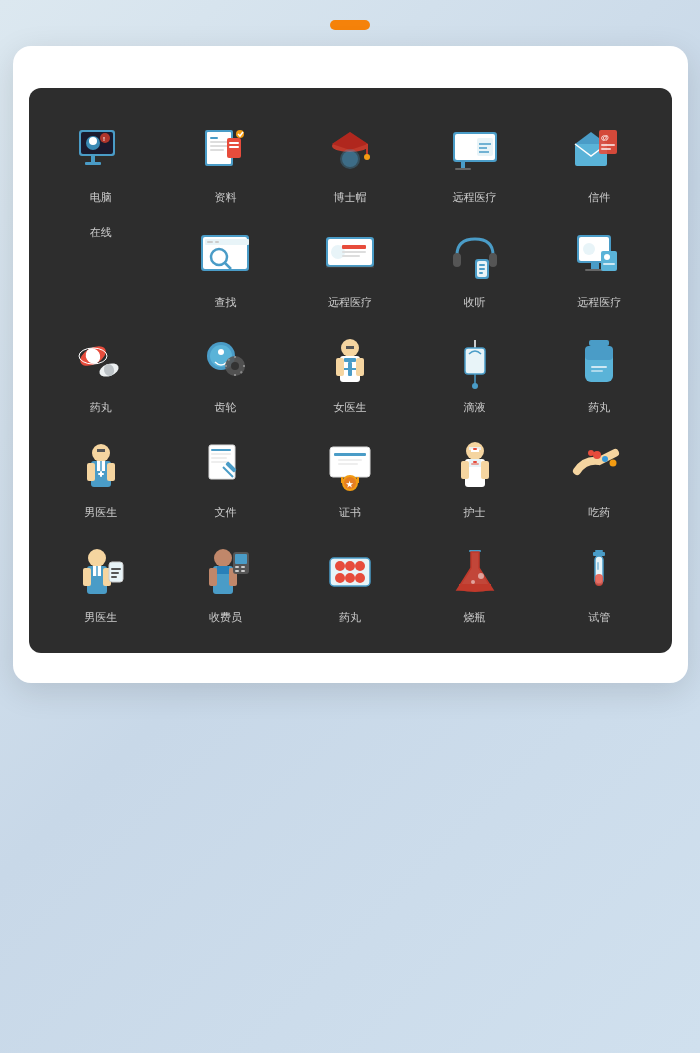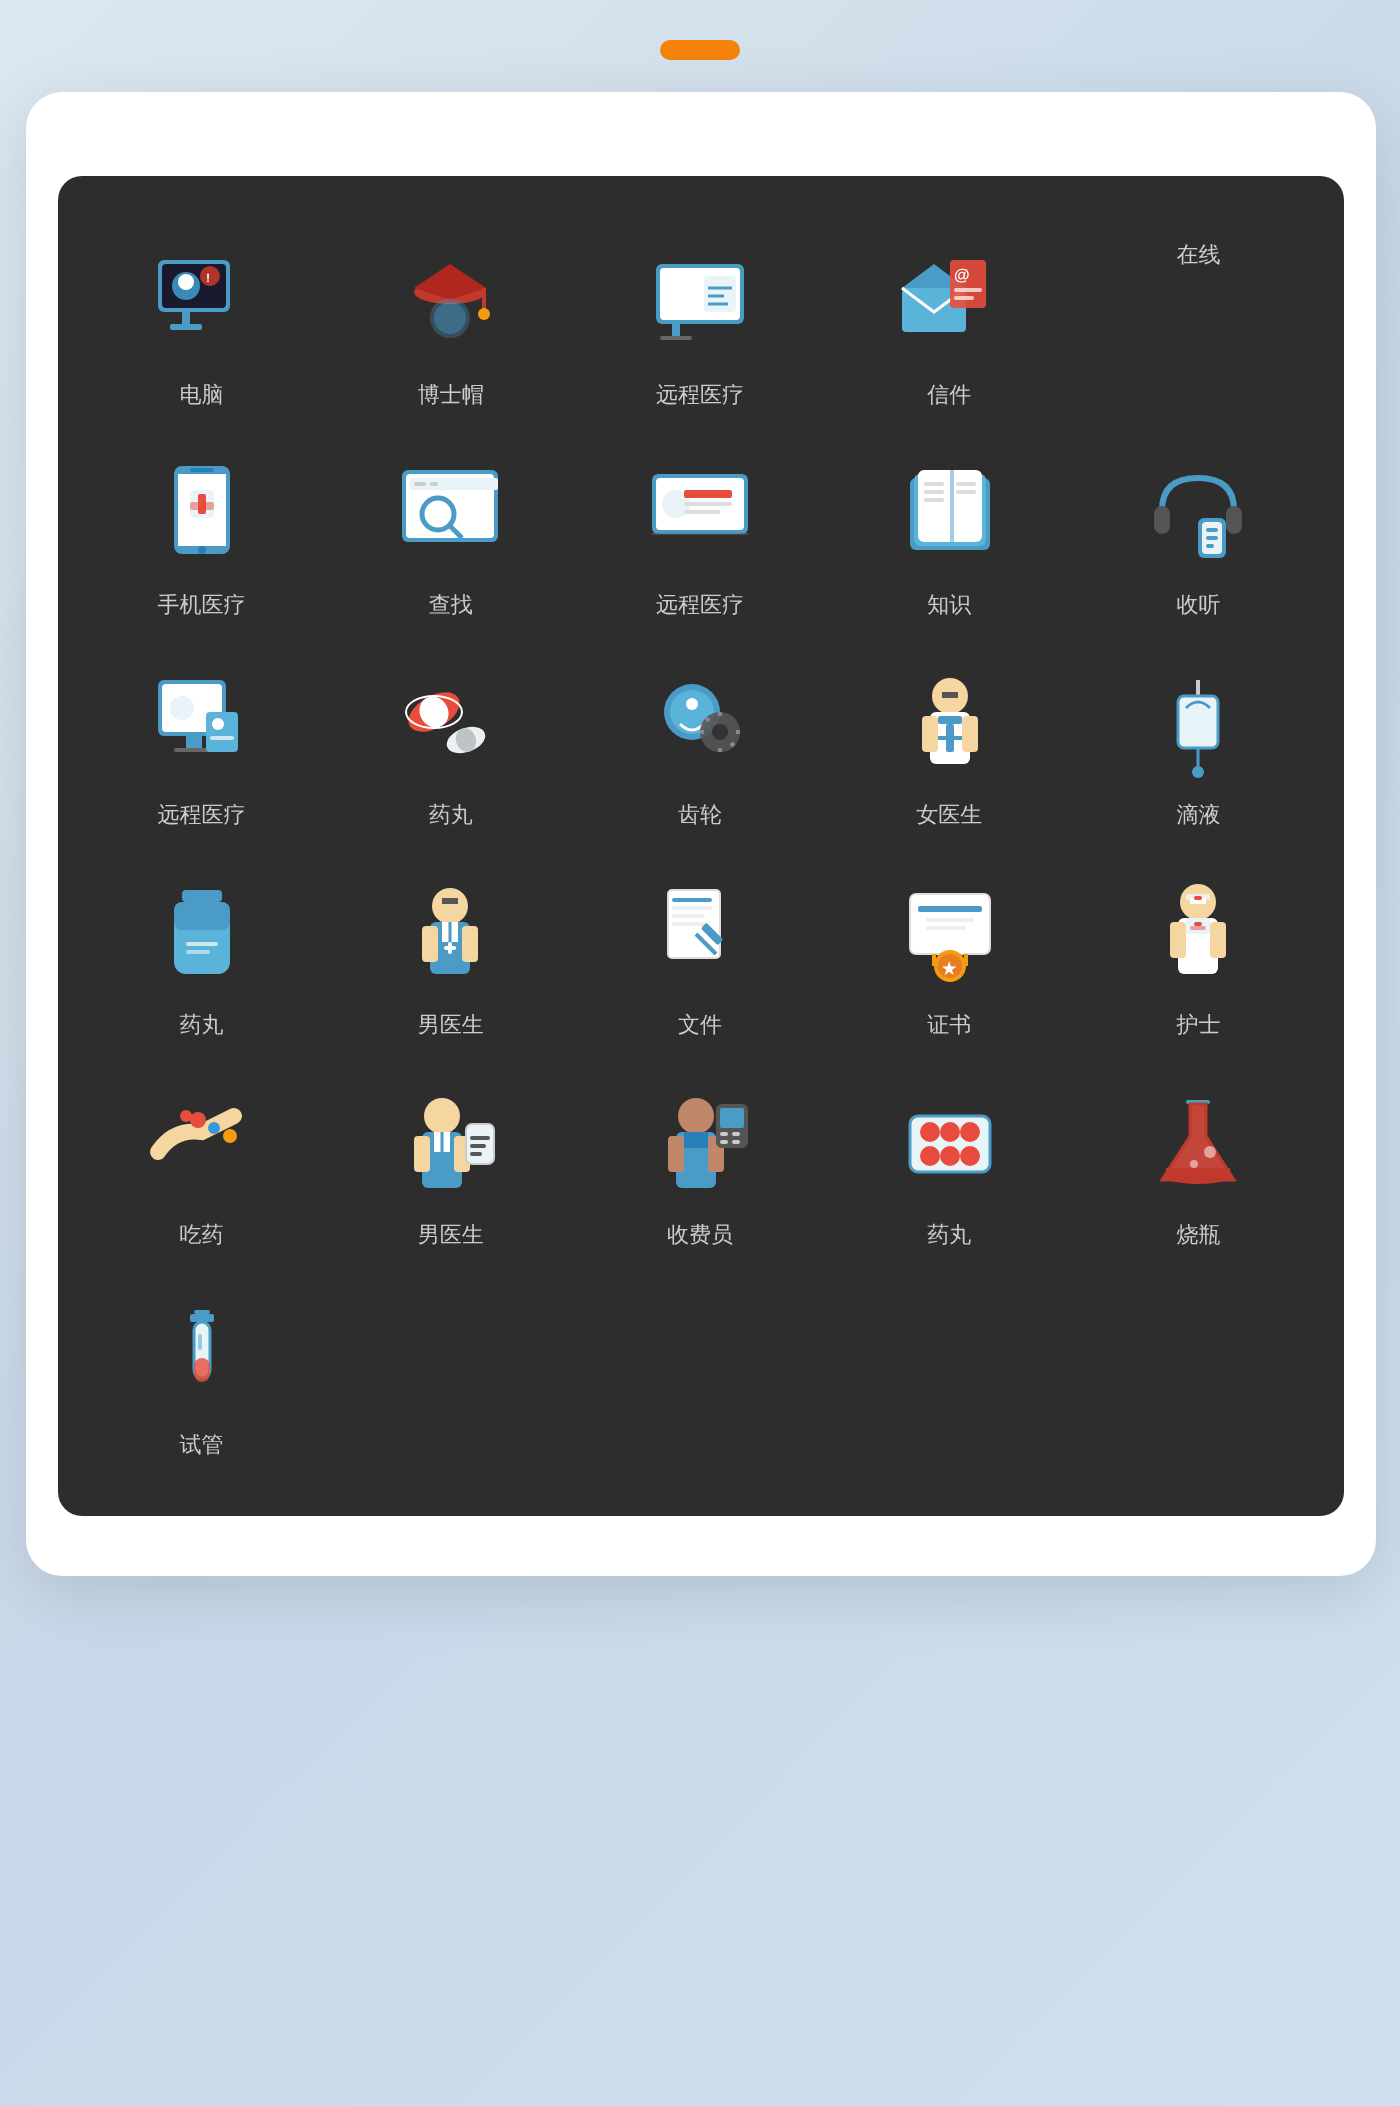--- a/index.html
+++ b/index.html
@@ -114,20 +114,38 @@
       <rect x="12" y="38" width="16" height="3" rx="1" fill="#4a9cc7"></rect>
       <circle cx="32" cy="14" r="5" fill="#c0392b" opacity="0.9"></circle>
       <text x="30" y="17" font-size="6" fill="white" font-weight="bold">!</text>
     </svg>
           </div>
           <div class="icon-label">电脑</div>
         </div>
         <div class="icon-cell">
           <div class="icon-visual">
             <svg viewBox="0 0 56 56" xmlns="http://www.w3.org/2000/svg">
+      <rect x="8" y="6" width="28" height="36" rx="2" fill="#4a9cc7"></rect>
+      <rect x="10" y="8" width="24" height="32" rx="1" fill="white"></rect>
+      <rect x="13" y="13" width="8" height="2" rx="1" fill="#4a9cc7"></rect>
+      <rect x="13" y="17" width="18" height="2" rx="1" fill="#ddd"></rect>
+      <rect x="13" y="21" width="18" height="2" rx="1" fill="#ddd"></rect>
+      <rect x="13" y="25" width="14" height="2" rx="1" fill="#ddd"></rect>
+      <rect x="30" y="14" width="14" height="20" rx="2" fill="#e74c3c"></rect>
+      <rect x="32" y="18" width="10" height="2" rx="1" fill="white"></rect>
+      <rect x="32" y="22" width="10" height="2" rx="1" fill="white"></rect>
+      <circle cx="43" cy="10" r="4" fill="#f39c12"></circle>
+      <path d="M41 10 L43 12 L46 8" stroke="white" stroke-width="1.5" fill="none"></path>
+    </svg>
+          </div>
+          <div class="icon-label">资料</div>
+        </div>
+        <div class="icon-cell">
+          <div class="icon-visual">
+            <svg viewBox="0 0 56 56" xmlns="http://www.w3.org/2000/svg">
       <ellipse cx="28" cy="22" rx="18" ry="6" fill="#c0392b"></ellipse>
       <polygon points="28,8 10,20 28,26 46,20" fill="#c0392b"></polygon>
       <polygon points="28,8 10,20 28,26 46,20" fill="#8b0000" opacity="0.3"></polygon>
       <rect x="44" y="20" width="2" height="12" fill="#c0392b"></rect>
       <circle cx="45" cy="33" r="3" fill="#f39c12"></circle>
       <circle cx="28" cy="35" r="10" fill="#4a9cc7" opacity="0.3"></circle>
       <circle cx="28" cy="35" r="8" fill="#4a9cc7" opacity="0.4"></circle>
     </svg>
           </div>
           <div class="icon-label">博士帽</div>
@@ -160,34 +178,20 @@
     </svg>
           </div>
           <div class="icon-label">信件</div>
         </div>
         <div class="icon-cell">
           <div class="icon-label">在线</div>
         </div>
         <div class="icon-cell">
           <div class="icon-visual">
             <svg viewBox="0 0 56 56" xmlns="http://www.w3.org/2000/svg">
-      <rect x="14" y="4" width="28" height="44" rx="4" fill="#4a9cc7"></rect>
-      <rect x="16" y="8" width="24" height="36" fill="white"></rect>
-      <rect x="22" y="5" width="12" height="2" rx="1" fill="#2980b9"></rect>
-      <circle cx="28" cy="46" r="2" fill="#2980b9"></circle>
-      <rect x="22" y="16" width="12" height="14" rx="2" fill="#e8f4f8"></rect>
-      <rect x="26" y="18" width="4" height="10" rx="1" fill="#e74c3c"></rect>
-      <rect x="22" y="22" width="12" height="4" rx="1" fill="#e74c3c" opacity="0.5"></rect>
-    </svg>
-          </div>
-          <div class="icon-label">手机医疗</div>
-        </div>
-        <div class="icon-cell">
-          <div class="icon-visual">
-            <svg viewBox="0 0 56 56" xmlns="http://www.w3.org/2000/svg">
       <rect x="4" y="6" width="48" height="36" rx="3" fill="#4a9cc7"></rect>
       <rect x="6" y="8" width="44" height="32" rx="2" fill="white"></rect>
       <rect x="8" y="10" width="44" height="6" rx="1" fill="#e8f4f8"></rect>
       <circle cx="22" cy="28" r="8" stroke="#4a9cc7" stroke-width="2.5" fill="none"></circle>
       <line x1="28" y1="34" x2="34" y2="40" stroke="#4a9cc7" stroke-width="2.5"></line>
       <rect x="10" y="12" width="6" height="2" rx="1" fill="#ccc"></rect>
       <rect x="18" y="12" width="4" height="2" rx="1" fill="#ccc"></rect>
     </svg>
           </div>
           <div class="icon-label">查找</div>
@@ -198,36 +202,20 @@
       <rect x="4" y="8" width="48" height="30" rx="3" fill="#4a9cc7"></rect>
       <rect x="6" y="10" width="44" height="26" rx="2" fill="white"></rect>
       <circle cx="16" cy="23" r="7" fill="#e8f4f8"></circle>
       <rect x="20" y="16" width="24" height="4" rx="1" fill="#e74c3c"></rect>
       <rect x="20" y="22" width="24" height="2" rx="1" fill="#ddd"></rect>
       <rect x="20" y="26" width="18" height="2" rx="1" fill="#ddd"></rect>
       <line x1="4" y1="38" x2="52" y2="38" stroke="#666" stroke-width="0.5"></line>
     </svg>
           </div>
           <div class="icon-label">远程医疗</div>
-        </div>
-        <div class="icon-cell">
-          <div class="icon-visual">
-            <svg viewBox="0 0 56 56" xmlns="http://www.w3.org/2000/svg">
-      <rect x="8" y="10" width="40" height="36" rx="3" fill="#4a9cc7"></rect>
-      <rect x="10" y="8" width="36" height="36" rx="3" fill="#5ab3d8"></rect>
-      <rect x="12" y="6" width="32" height="36" rx="3" fill="white"></rect>
-      <rect x="28" y="6" width="2" height="36" fill="#4a9cc7" opacity="0.5"></rect>
-      <rect x="15" y="12" width="10" height="2" rx="1" fill="#ddd"></rect>
-      <rect x="15" y="16" width="10" height="2" rx="1" fill="#ddd"></rect>
-      <rect x="15" y="20" width="10" height="2" rx="1" fill="#ddd"></rect>
-      <rect x="31" y="12" width="10" height="2" rx="1" fill="#ddd"></rect>
-      <rect x="31" y="16" width="10" height="2" rx="1" fill="#ddd"></rect>
-    </svg>
-          </div>
-          <div class="icon-label">知识</div>
         </div>
         <div class="icon-cell">
           <div class="icon-visual">
             <svg viewBox="0 0 56 56" xmlns="http://www.w3.org/2000/svg">
       <path d="M10 26 Q10 10 28 10 Q46 10 46 26" stroke="#4a9cc7" stroke-width="3" fill="none"></path>
       <rect x="6" y="24" width="8" height="14" rx="4" fill="#555"></rect>
       <rect x="42" y="24" width="8" height="14" rx="4" fill="#555"></rect>
       <rect x="28" y="30" width="14" height="20" rx="3" fill="#4a9cc7"></rect>
       <rect x="30" y="32" width="10" height="16" rx="2" fill="#e8f4f8"></rect>
       <rect x="32" y="35" width="6" height="2" rx="1" fill="#4a9cc7"></rect>

